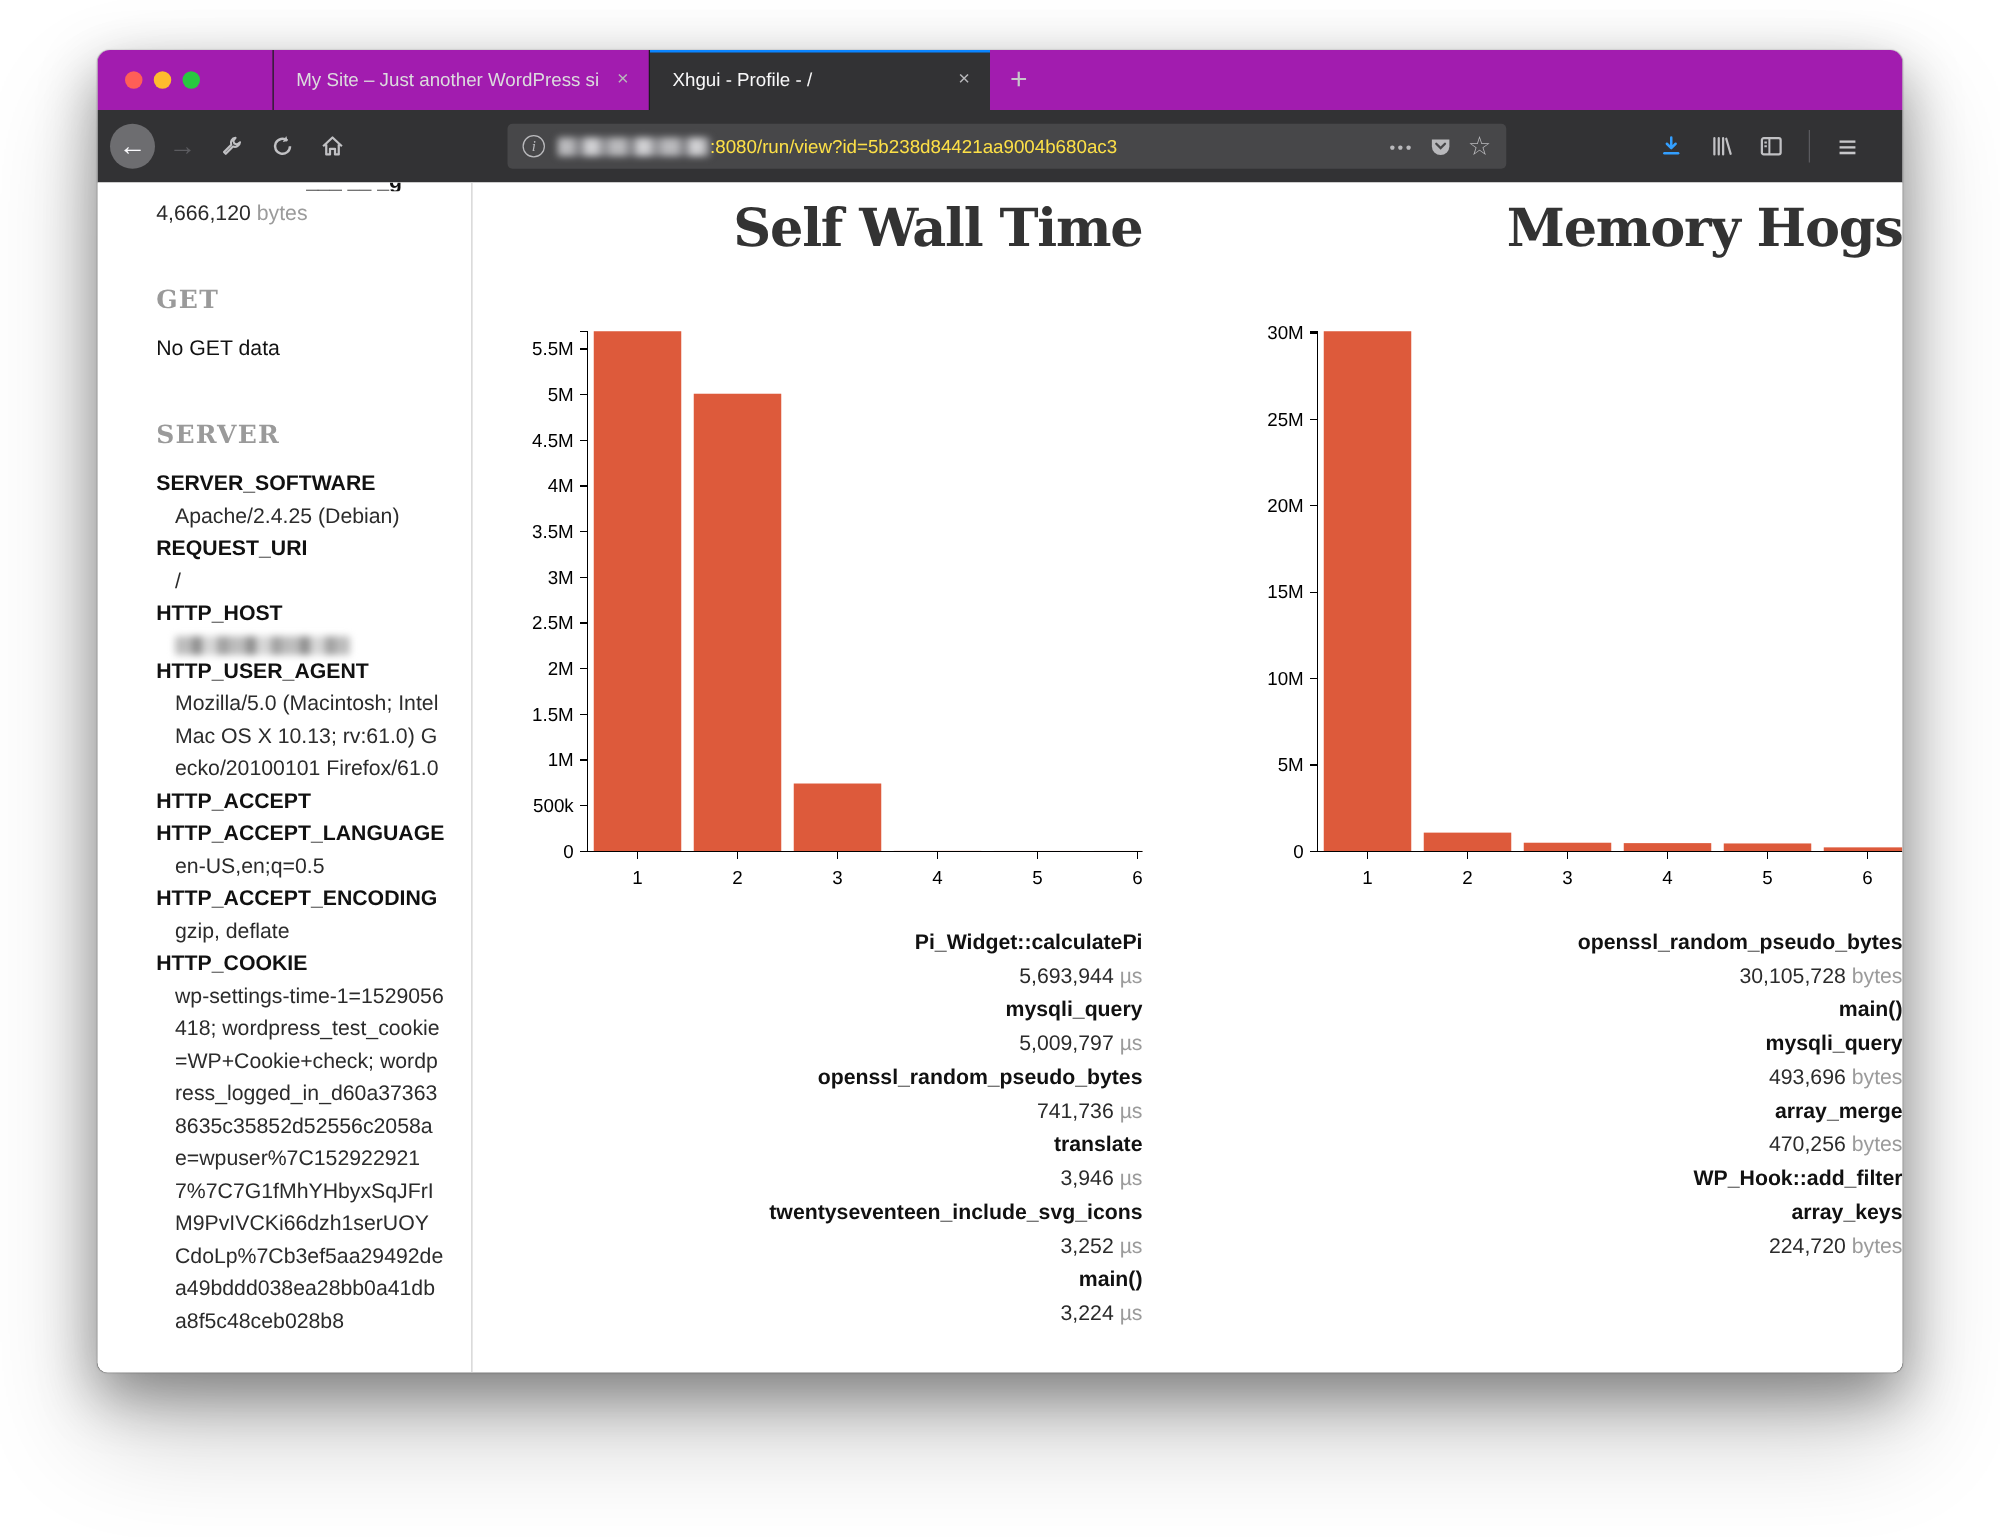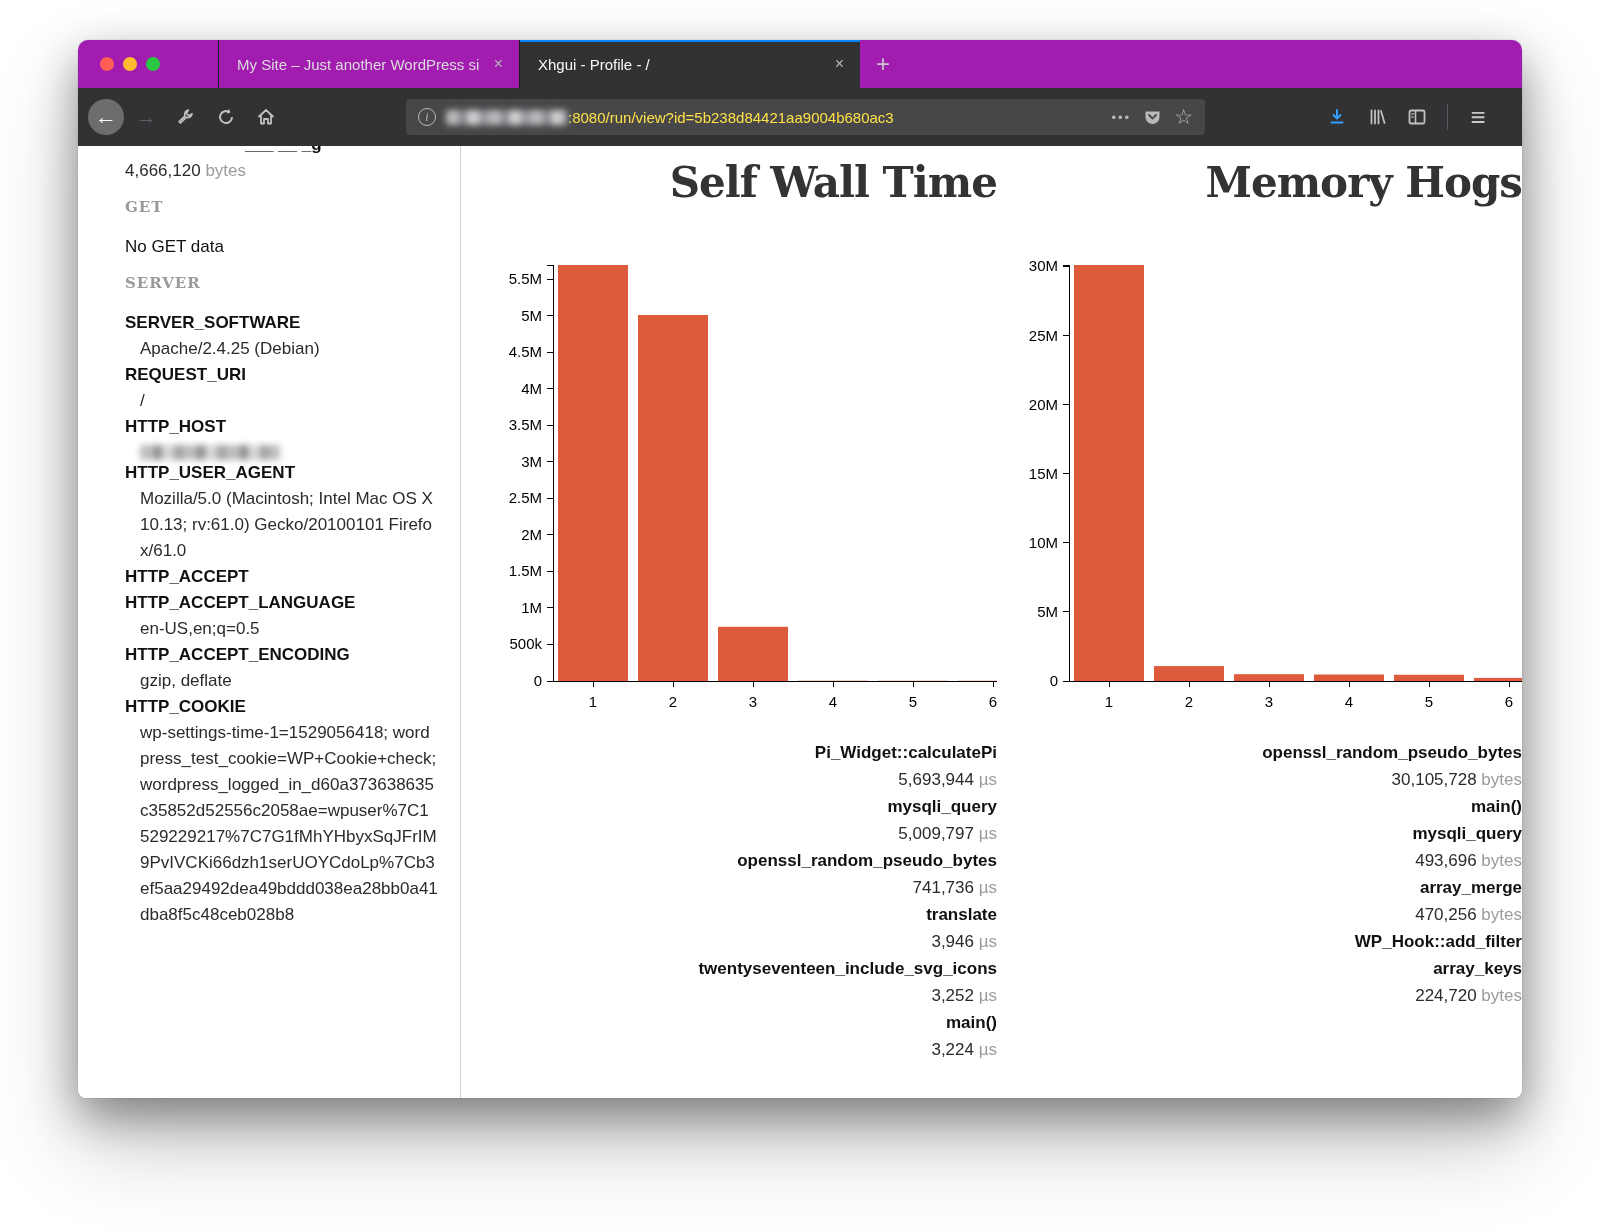--- a/index.html
+++ b/index.html
@@ -14,21 +14,21 @@
     background:#fff;
   }
 
   
   .tabbar { height:48px; background:#a21caf; display:flex; align-items:stretch; }
   .traffic { width:140px; display:flex; align-items:center; padding-left:22px; gap:9px; }
   .tl { width:14px; height:14px; border-radius:50%; }
   .tab { display:flex; align-items:center; padding:0 12px 0 18px; font-size:15px; color:#dcdcde; position:relative; }
   .tab.inactive { width:302px; border-left:1px solid #1b1b1d; border-right:1px solid #1b1b1d; }
   .tab.inactive .tab-title { white-space:nowrap; overflow:hidden; width:244px; }
-  .tab.active { width:340px; background:#323234; color:#f9f9fa; }
+  .tab.active { width:272px; background:#323234; color:#f9f9fa; }
   .tab.active::before { content:""; position:absolute; top:0; left:0; right:0; height:2px; background:#0a84ff; }
   .tab .close { margin-left:auto; font-size:16px; color:#b8b8bb; padding:2px 4px; }
   .newtab { width:46px; display:flex; align-items:center; justify-content:center; color:#c7c7ca; font-size:24px; font-weight:400; }
 
   
   .toolbar { height:58px; background:#323234; display:flex; align-items:center; padding:0 24px 0 8px; }
   .tbtn { width:40px; height:40px; display:flex; align-items:center; justify-content:center; flex:none; }
   .back-circle { width:36px; height:36px; border-radius:50%; background:#6d6d70; display:flex; align-items:center; justify-content:center; color:#fbfbfe; font-size:22px; }
   .fwd { color:#5c5c60; font-size:22px; }
   .ticon svg { display:block; }
@@ -43,26 +43,26 @@
     -webkit-mask-image:linear-gradient(90deg,#000 72%,transparent 86%);
             mask-image:linear-gradient(90deg,#000 72%,transparent 86%); }
   .url-actions { display:flex; align-items:center; gap:4px; flex:none; }
   .dots { color:#b9b9bc; font-size:13px; letter-spacing:2px; padding:0 4px; }
   .star { color:#b9b9bc; font-size:21px; padding:0 4px; }
   .tb-divider { width:1px; height:26px; background:#5a5a5e; margin:0 10px; flex:none; }
   .hamburger { color:#c7c7ca; font-size:26px; }
 
   
   .content { display:flex; height:952px; background:#fff; color:#2b2b2b; }
-  .sidebar { width:383px; flex:none; border-right:1px solid #cfcfcf; padding:0 22px 0 47px; overflow:hidden; font-size:17px; line-height:26px; }
+  .sidebar { width:300px; flex:none; border-right:1px solid #cfcfcf; padding:0 22px 0 47px; overflow:hidden; font-size:17px; line-height:26px; }
   .remnant { height:7px; overflow:hidden; position:relative; }
   .remnant span { position:absolute; top:-14px; font-weight:bold; font-size:17px; color:#111; }
   .stat-line { margin-top:5px; color:#2b2b2b; }
   .unit { color:#9b9b9b; }
-  h3.sect { font-family:"DejaVu Serif", serif; font-weight:bold; font-size:15px; color:#9a9a9a; letter-spacing:1px; margin:10px 0 14px; }
+  h3.sect { font-family:"DejaVu Serif", serif; font-weight:bold; font-size:20px; color:#9a9a9a; letter-spacing:1px; margin:42px 0 14px; }
   .nodata { font-weight:normal; color:#111; }
   .sidebar dl dt { font-weight:bold; color:#111; }
   .sidebar dl dd { margin-left:15px; color:#2b2b2b; word-break:break-all; }
   .host-blur { width:140px; height:15px; border-radius:2px; margin-top:5px;
     background:repeating-linear-gradient(90deg,#bdbdbd 0 14px,#8f8f8f 14px 22px,#d6d6d6 22px 34px,#a3a3a3 34px 43px);
     filter:blur(3px); }
 
   .main { flex:1; padding-left:20px; display:grid; grid-template-columns:516px 1fr; overflow:hidden; }
   .col { overflow:hidden;text-align:right; }
   h2.chart-title { font-family:"DejaVu Serif", serif; font-weight:bold; font-size:42px; color:#333; margin-top:12px; letter-spacing:-1px; white-space:nowrap; }

